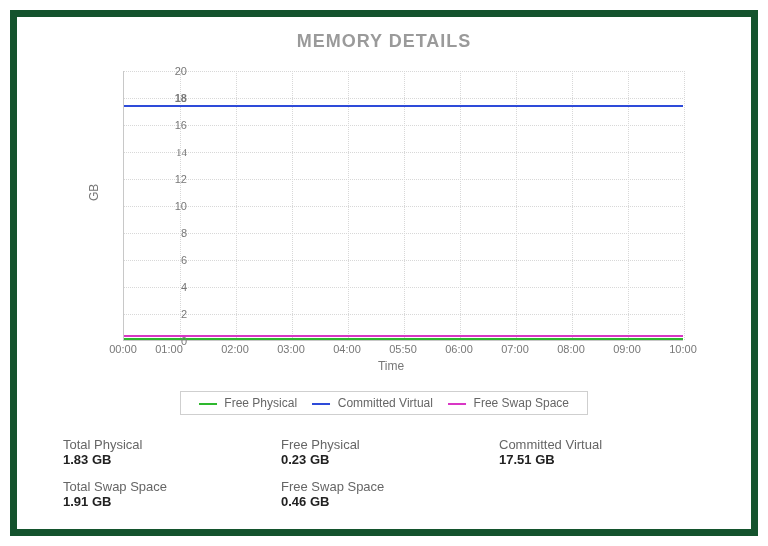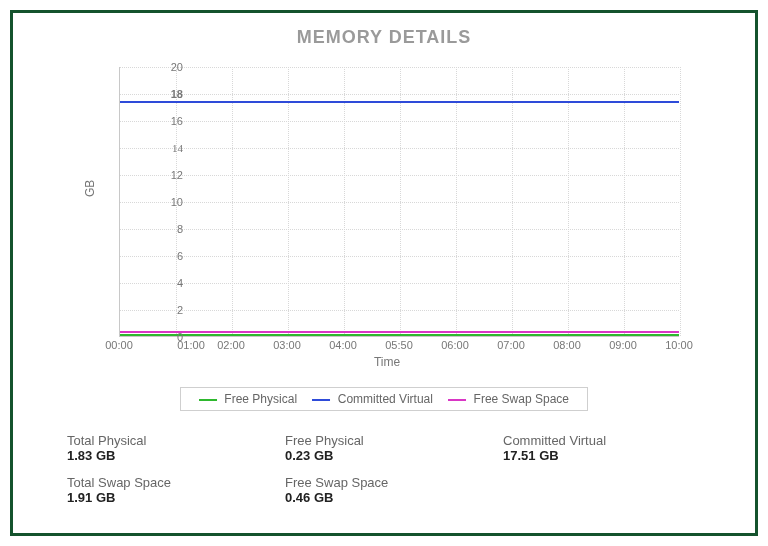--- a/index.html
+++ b/index.html
@@ -10,21 +10,21 @@
     background: #ffffff;
     font-family: Arial, Helvetica, sans-serif;
     color: #555;
     font-size: 12px;
   }
   .panel {
     box-sizing: border-box;
     margin: 10px;
     width: 748px;
     height: 526px;
-    border: 3px solid #14532d;
+    border: 7px solid #14532d;
     background: #ffffff;
     position: relative;
   }
   .title {
     text-align: center;
     font-size: 18px;
     font-weight: bold;
     color: #9a9a9a;
     letter-spacing: 1px;
     padding-top: 14px;
@@ -121,21 +121,21 @@
   .legend .swatch {
     display: inline-block;
     width: 18px;
     height: 0;
     border-top: 2px solid;
     vertical-align: middle;
     margin-right: 4px;
   }
   .stats {
     position: absolute;
-    left: 54px;
+    left: 46px;
     right: 46px;
     top: 420px;
     display: grid;
     grid-template-columns: 1fr 1fr 1fr;
     row-gap: 20px;
     column-gap: 10px;
     gap: 12px;
   }
   .stat .label {
     font-size: 13px;
@@ -190,21 +190,21 @@
       <div class="tick-y" style="top: 226px;">4</div>
       <div class="tick-y" style="top: 199px;">6</div>
       <div class="tick-y" style="top: 172px;">8</div>
       <div class="tick-y" style="top: 145px;">10</div>
       <div class="tick-y" style="top: 118px;">12</div>
       <div class="tick-y" style="top: 91px; font-family: Liberation Serif, serif;">14</div>
       <div class="tick-y" style="top: 64px;">16</div>
       <div class="tick-y" style="top: 37px; font-weight: bold;">18</div>
       <div class="tick-y" style="top: 10px;">20</div>
       <div class="tick-x" style="left: 46px;">00:00</div>
-      <div class="tick-x" style="left: 118px;">01:00</div>
+      <div class="tick-x" style="left: 92px;">01:00</div>
       <div class="tick-x" style="left: 158px;">02:00</div>
       <div class="tick-x" style="left: 214px;">03:00</div>
       <div class="tick-x" style="left: 270px;">04:00</div>
       <div class="tick-x" style="left: 326px;">05:50</div>
       <div class="tick-x" style="left: 382px;">06:00</div>
       <div class="tick-x" style="left: 438px;">07:00</div>
       <div class="tick-x" style="left: 494px;">08:00</div>
       <div class="tick-x" style="left: 550px;">09:00</div>
       <div class="tick-x" style="left: 606px;">10:00</div>
     </div>

